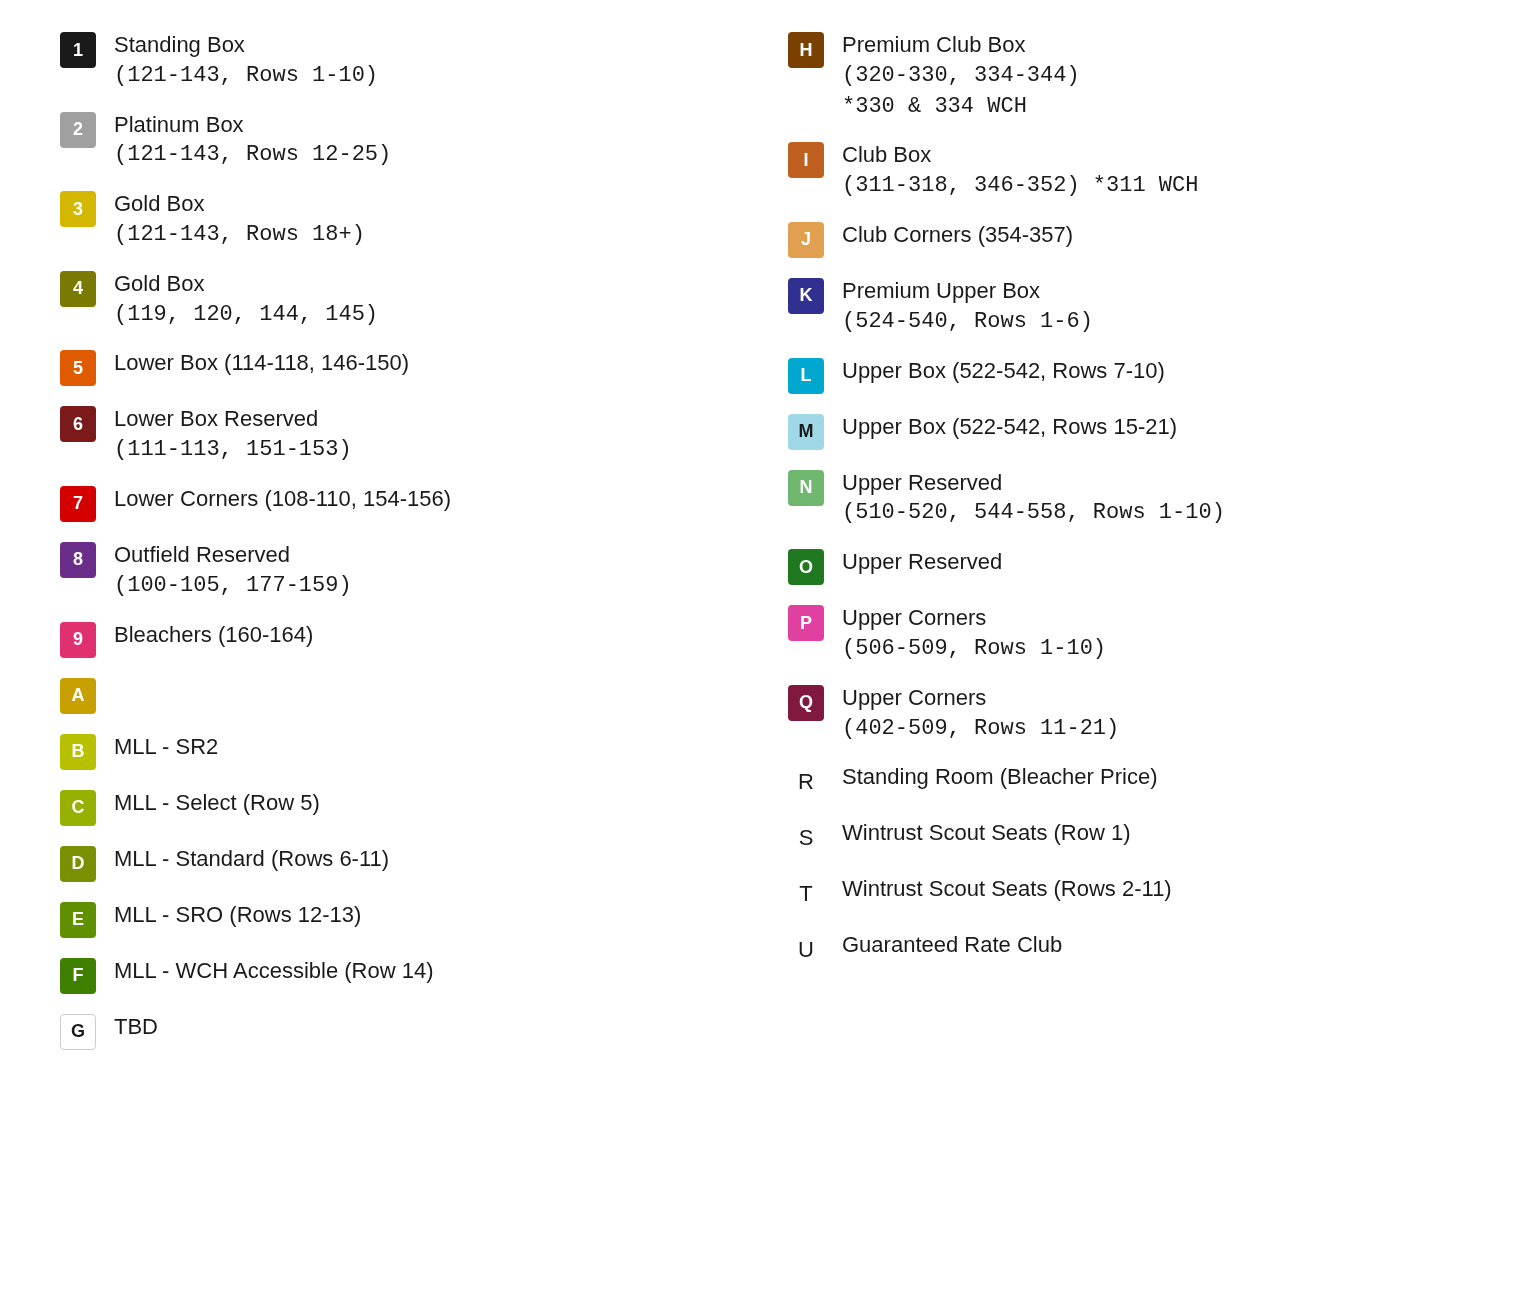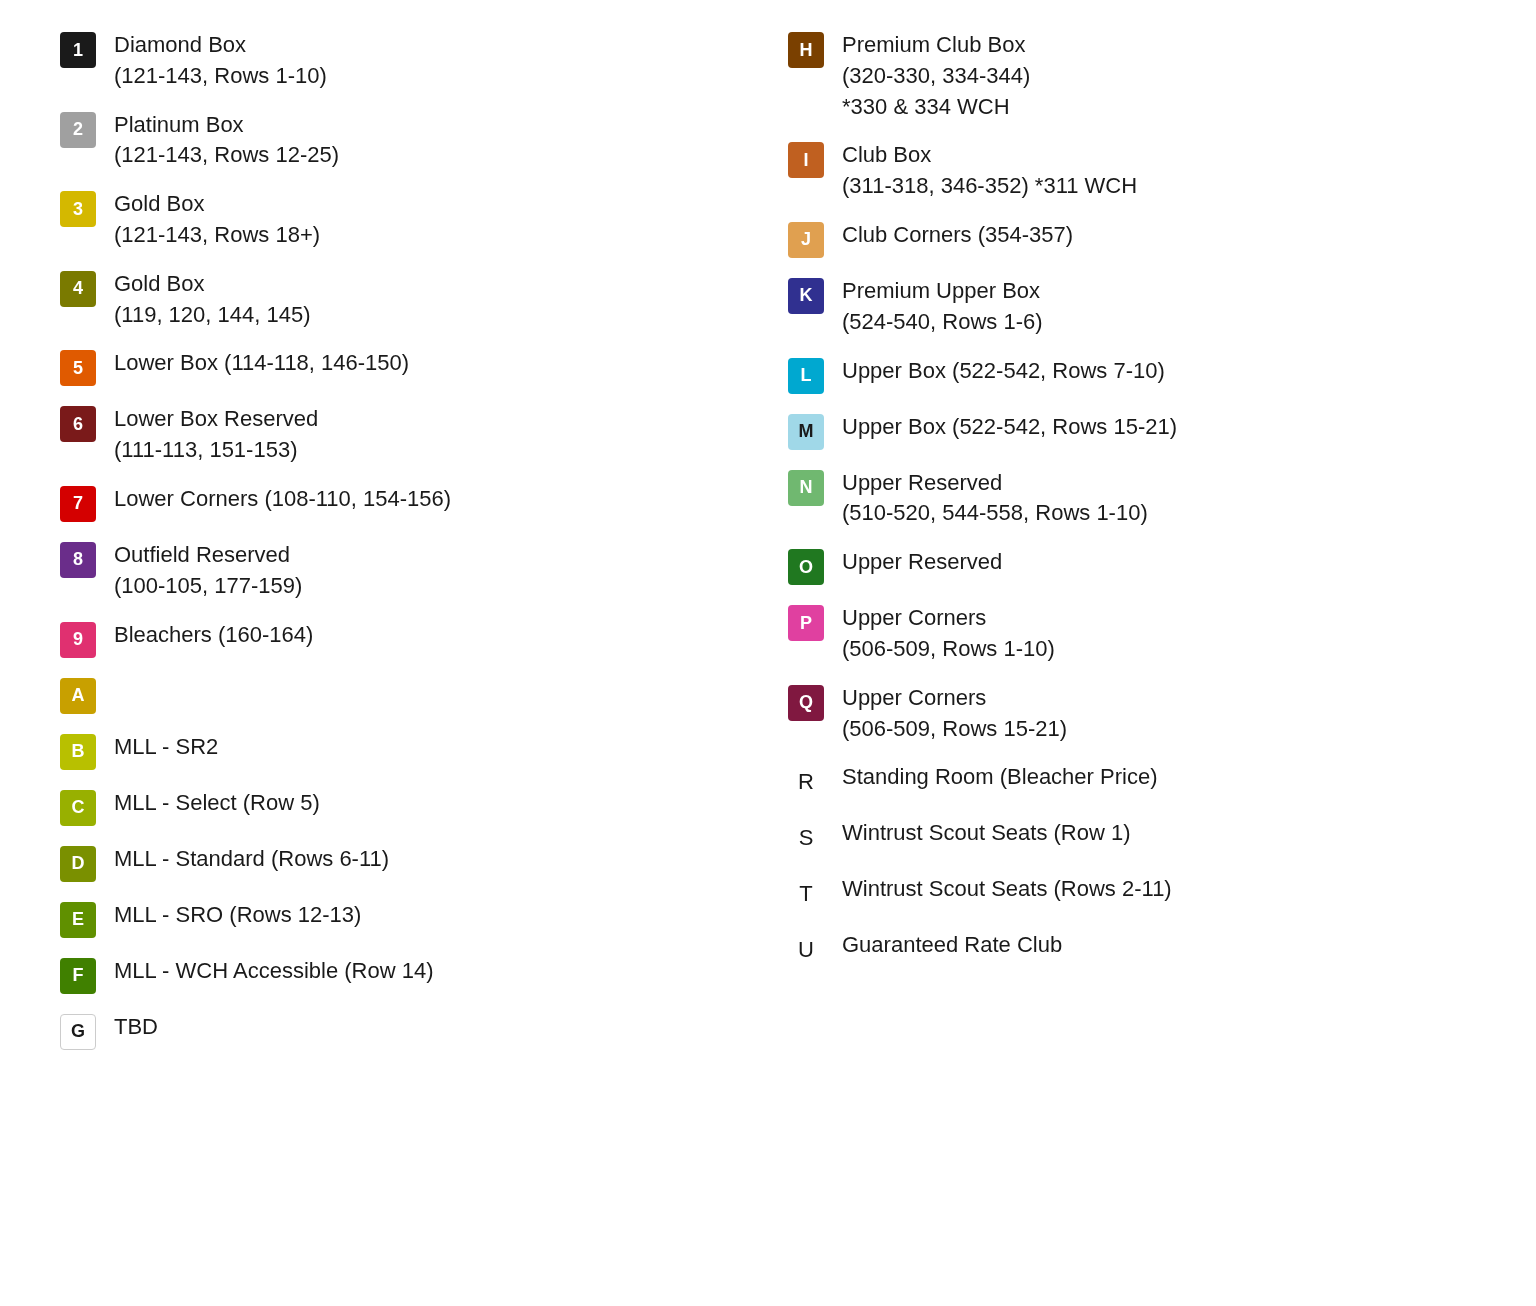--- a/index.html
+++ b/index.html
@@ -40,30 +40,31 @@
       margin-top: 2px;
     }
     .item-text {
       font-size: 22px;
       line-height: 1.4;
       color: #1a1a1a;
     }
     .item-text .sub {
       display: block;
       font-size: 22px;
+      font-family: Liberation Mono, monospace;
     }
   </style>
 </head>
 <body>
 
 <div class="legend-grid">
   <div class="legend-col" id="left-col">
       <div class="legend-item">
         <span class="badge" style="background:#1a1a1a; color:#ffffff;">1</span>
-        <div class="item-text"><span>Diamond Box</span><span class="sub">(121-143, Rows 1-10)</span></div>
+        <div class="item-text"><span>Standing Box</span><span class="sub">(121-143, Rows 1-10)</span></div>
       </div>
       <div class="legend-item">
         <span class="badge" style="background:#a0a0a0; color:#ffffff;">2</span>
         <div class="item-text"><span>Platinum Box</span><span class="sub">(121-143, Rows 12-25)</span></div>
       </div>
       <div class="legend-item">
         <span class="badge" style="background:#d4b800; color:#ffffff;">3</span>
         <div class="item-text"><span>Gold Box</span><span class="sub">(121-143, Rows 18+)</span></div>
       </div>
       <div class="legend-item">
@@ -150,21 +151,21 @@
       <div class="legend-item">
         <span class="badge" style="background:#207820; color:#ffffff;">O</span>
         <div class="item-text"><span>Upper Reserved</span></div>
       </div>
       <div class="legend-item">
         <span class="badge" style="background:#e040a0; color:#ffffff;">P</span>
         <div class="item-text"><span>Upper Corners</span><span class="sub">(506-509, Rows 1-10)</span></div>
       </div>
       <div class="legend-item">
         <span class="badge" style="background:#801840; color:#ffffff;">Q</span>
-        <div class="item-text"><span>Upper Corners</span><span class="sub">(506-509, Rows 15-21)</span></div>
+        <div class="item-text"><span>Upper Corners</span><span class="sub">(402-509, Rows 11-21)</span></div>
       </div>
       <div class="legend-item">
         <span class="badge" style="background:#ffffff; color:#1a1a1a; font-weight:normal; font-size:22px;">R</span>
         <div class="item-text"><span>Standing Room (Bleacher Price)</span></div>
       </div>
       <div class="legend-item">
         <span class="badge" style="background:#ffffff; color:#1a1a1a; font-weight:normal; font-size:22px;">S</span>
         <div class="item-text"><span>Wintrust Scout Seats (Row 1)</span></div>
       </div>
       <div class="legend-item">

